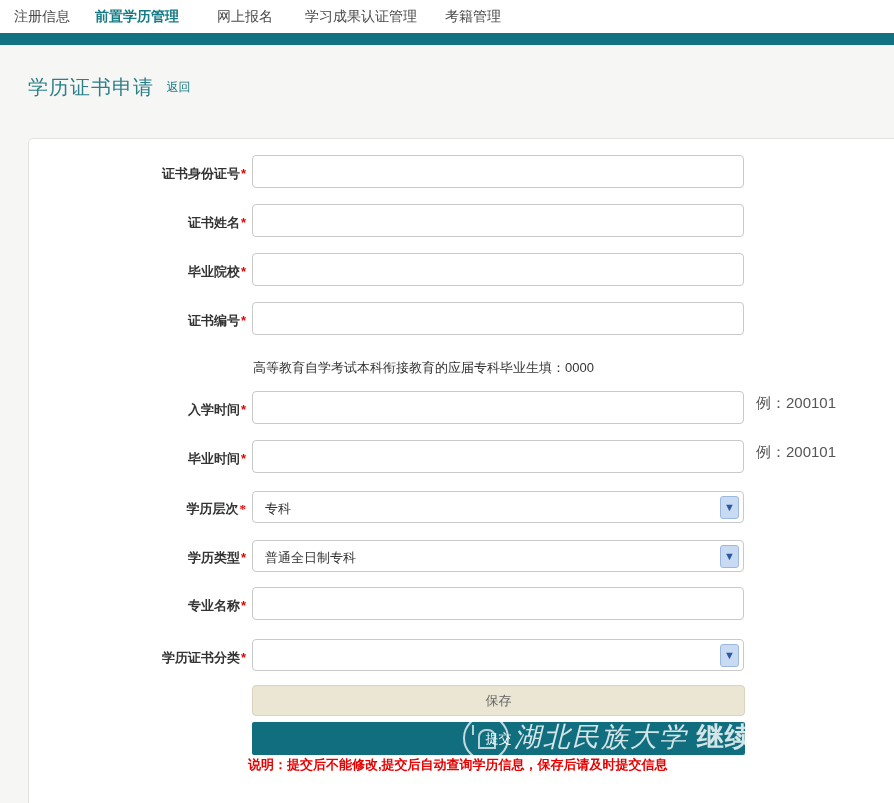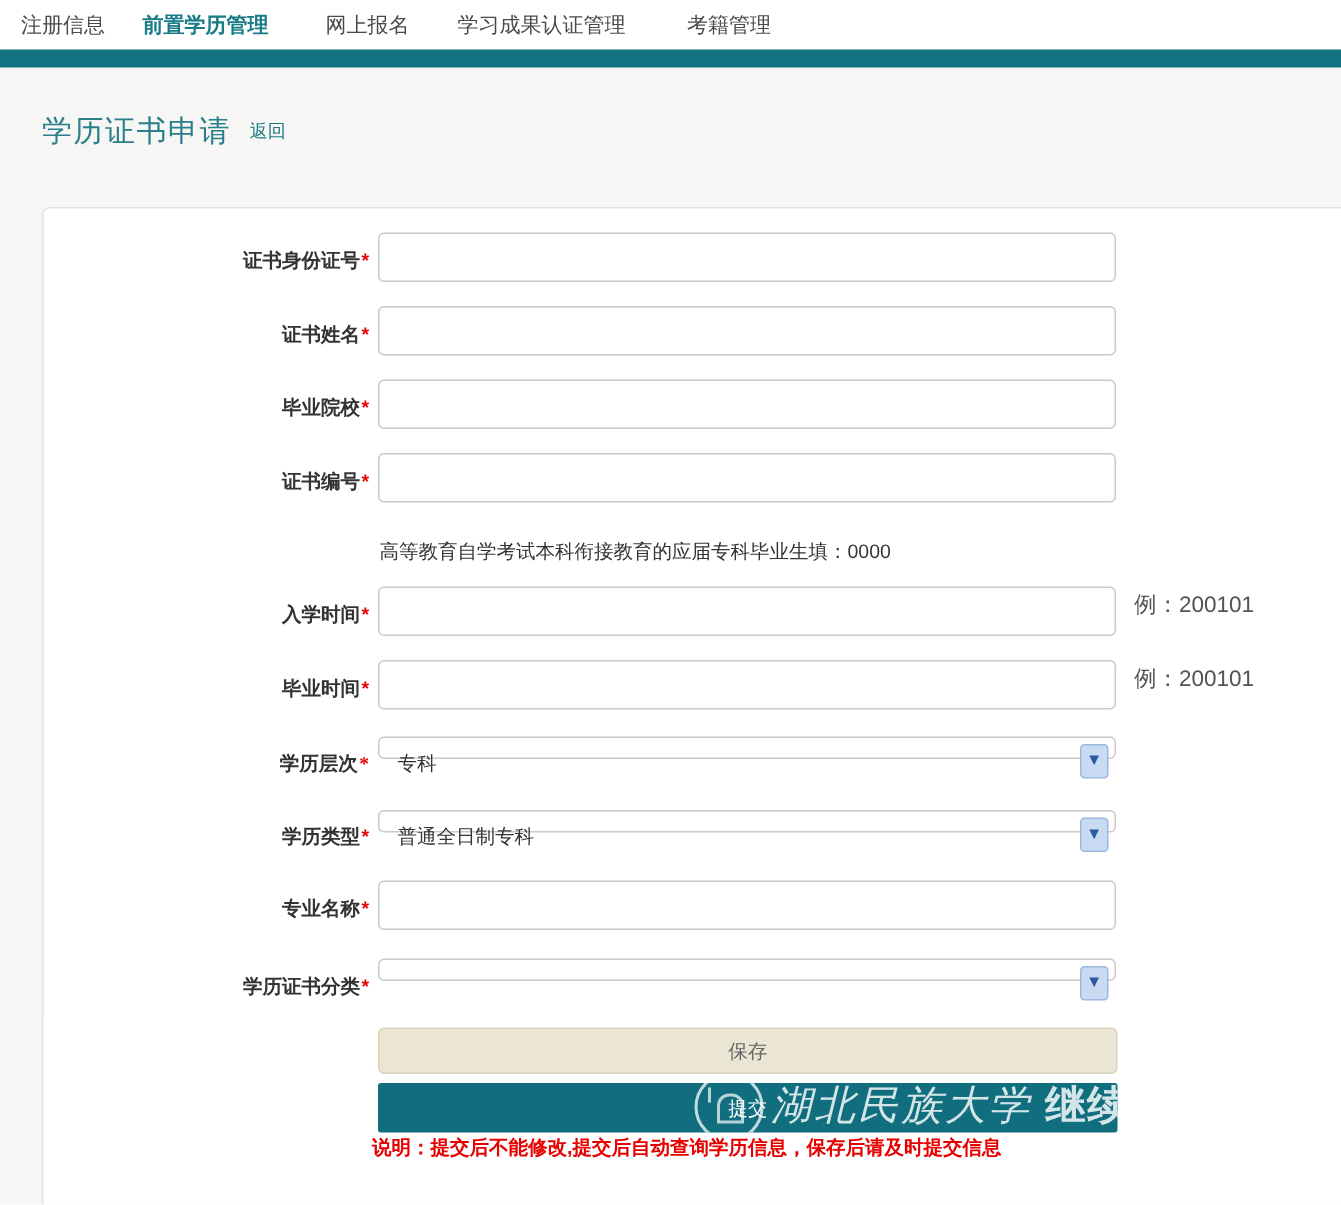--- a/index.html
+++ b/index.html
@@ -5,38 +5,38 @@
   * { margin:0; padding:0; box-sizing:border-box; }
   html,body { width:894px; height:803px; overflow:hidden; }
   body {
     font-family:"Liberation Sans","DejaVu Sans",sans-serif;
     background:#f6f6f4; position:relative;
   }
   
   .topnav { position:absolute; left:0; top:0; width:894px; height:33px; background:#ffffff; }
   .navitem { position:absolute; top:8px; font-size:14px; color:#4a4a4a; cursor:pointer; white-space:nowrap; }
   .navitem.active { color:#177c85; font-weight:bold; }
-  .n0{left:14px;} .n1{left:95px;} .n2{left:217px;} .n3{left:305px;} .n4{left:458px;text-align:center;}
+  .n0{left:14px;} .n1{left:95px;} .n2{left:217px;} .n3{left:305px;} .n4{left:445px;text-align:center;}
   .tealbar { position:absolute; left:0; top:33px; width:894px; height:12px; background:#117381; }
   
   .titlerow { position:absolute; left:28px; top:74px; }
   .pagetitle { display:inline-block; font-size:20px; color:#2a7f8b; letter-spacing:1px; }
   .backlink { display:inline-block; font-size:12px; color:#1b7a85; margin-left:8px; vertical-align:3px; cursor:pointer; }
   
   .panel { position:absolute; left:28px; top:138px; width:900px; height:720px;
            background:#ffffff; border:1px solid #e2e2df; border-radius:5px; }
   
   .flabel { position:absolute; left:30px; width:216px; text-align:right;
             font-size:13px; font-weight:bold; color:#333; white-space:nowrap; }
   .req { color:#e60000; font-weight:bold; margin-left:1px; }
   .tinput { position:absolute; left:252px; width:492px; height:33px;
             background:#fff; border:1px solid #c9c9c9; border-radius:4px;
             font-size:13px; color:#333; padding:0 10px; outline:none;
             font-family:"Liberation Sans","DejaVu Sans",sans-serif; }
-  .tselect { position:absolute; left:252px; width:492px; height:15px;
+  .tselect { position:absolute; left:252px; width:492px; height:32px;
              background:#fff; border:1px solid #c9c9c9; border-radius:4px;
              font-size:13px; color:#333; cursor:pointer; }
   .tselect .selval { position:absolute; left:12px; top:8px; white-space:nowrap; }
   .selarrow { position:absolute; right:4px; top:4px; width:19px; height:23px;
               background:#c9dbf3; border:1px solid #9db8de; border-radius:3px;
               color:#2c5aa0; font-size:11px; text-align:center; line-height:21px; }
   .l0{top:165px;} .i0{top:155px;}
   .l1{top:214px;padding-left:44px;} .i1{top:204px;}
   .l2{top:263px;} .i2{top:253px;}
   .l3{top:312px;} .i3{top:302px;}

